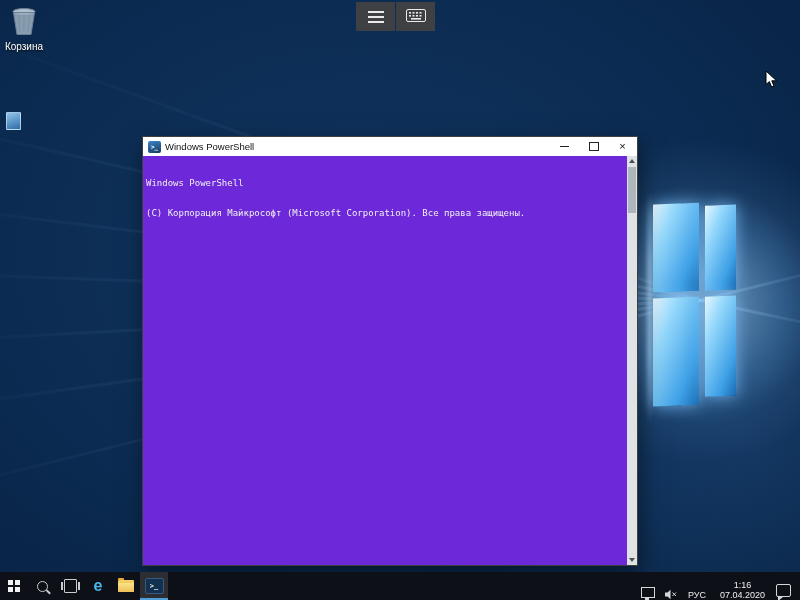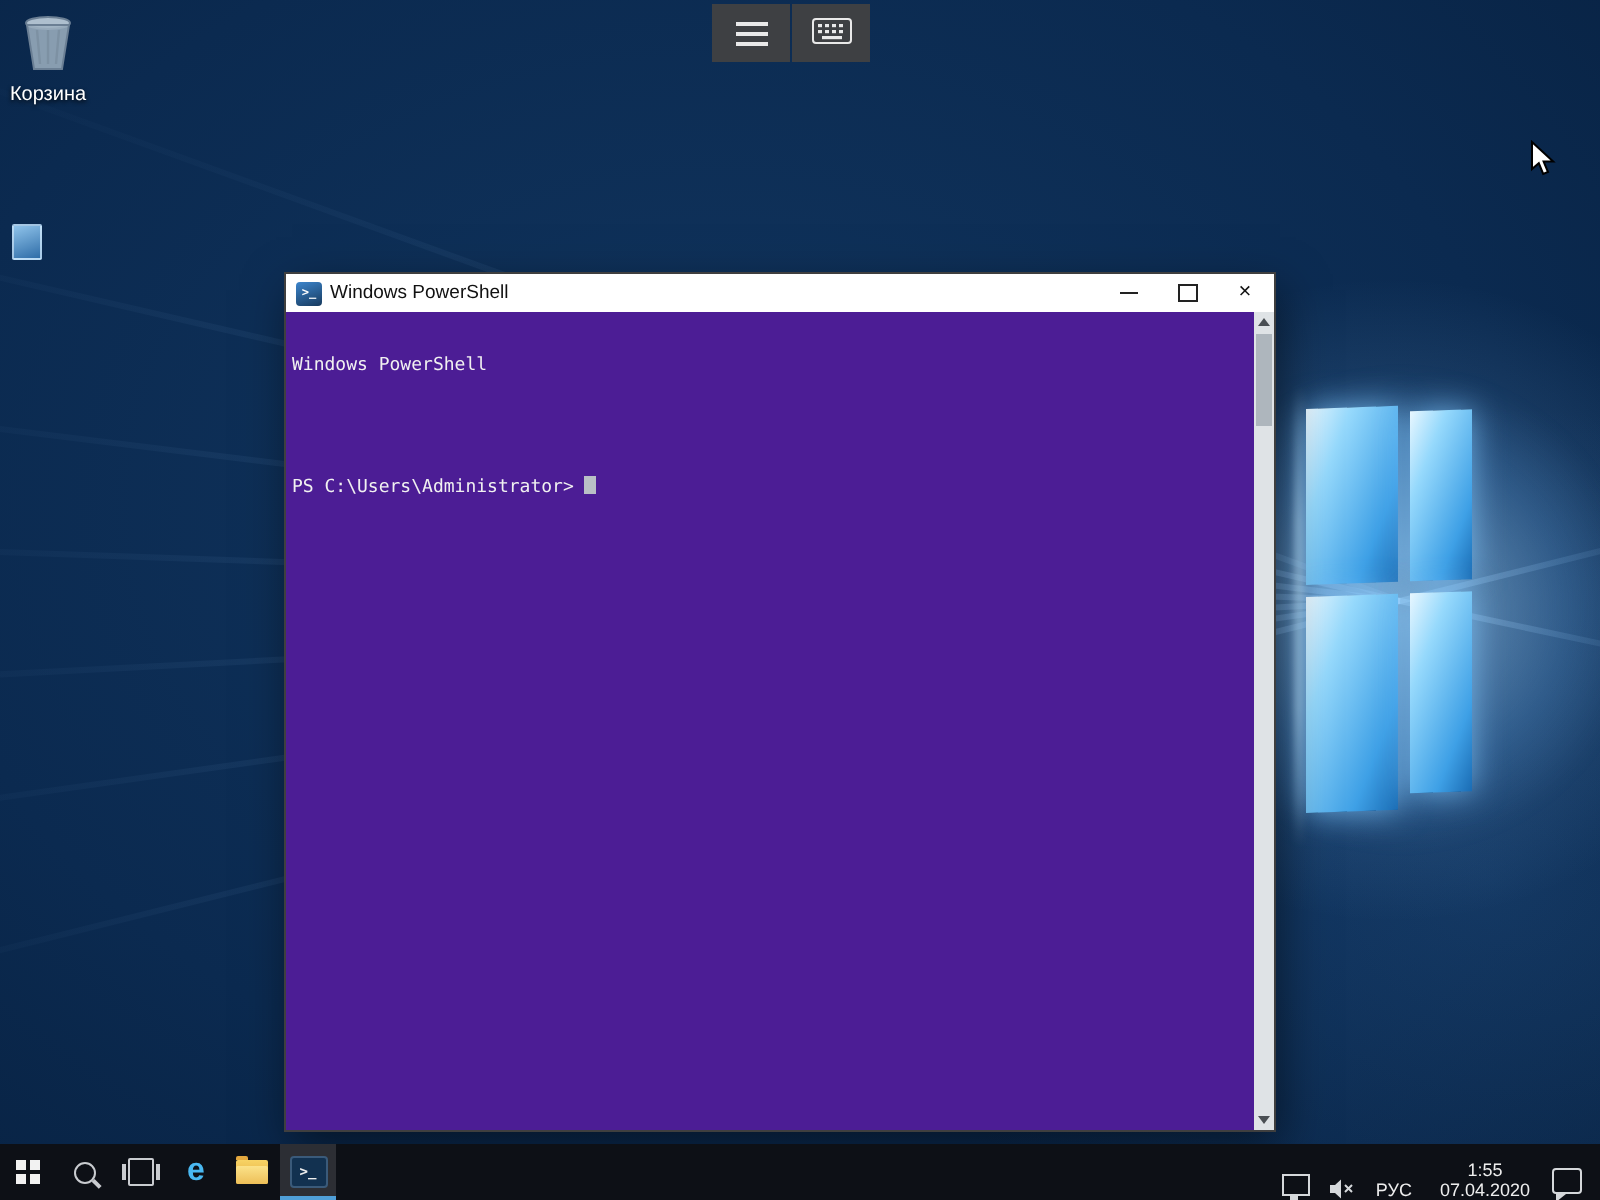--- a/index.html
+++ b/index.html
@@ -45,21 +45,21 @@
 
   
   .vm-toolbar { position:absolute; left:356px; top:2px; display:flex; z-index:6; }
   .vm-btn { width:39px; height:29px; background:#3e4043; border:0; padding:0;
             display:flex; align-items:center; justify-content:center; }
   .vm-btn + .vm-btn { margin-left:1px; }
   .hamburger { width:16px; display:flex; flex-direction:column; gap:3px; }
   .hamburger i { display:block; height:2px; background:#e9e9e9; }
 
   
-  .ps-window { position:absolute; left:143px; top:137px; width:494px; height:428px; background:#4c1d95;
+  .ps-window { position:absolute; left:143px; top:137px; width:494px; height:428px; background:#6d28d9;
                box-shadow:0 0 0 1px #3f3f3f, 3px 8px 22px rgba(0,0,0,.5); z-index:4; }
   .titlebar { position:relative; height:19px; background:#fff; display:flex; align-items:center; }
   .tb-icon { width:13px; height:12px; margin:0 4px 0 5px; border-radius:2px;
              background:linear-gradient(160deg,#3c85cc,#173a5e); color:#fff;
              font:bold 6px "DejaVu Sans Mono",monospace; display:flex; align-items:center; justify-content:center; }
   .tb-title { font-size:9.5px; color:#111; }
   .controls { position:absolute; right:0; top:0; height:19px; display:flex; }
   .ctl { width:29px; height:19px; background:transparent; border:0; padding:0;
          display:flex; align-items:center; justify-content:center; }
   .minbar { width:9px; height:1px; background:#222; }
@@ -191,22 +191,22 @@
         <button class="ctl">
             <span class="maxbox"></span>
           </button>
         <button class="ctl">
             <span class="close-x">×</span>
           </button>
       </span>
     </div>
     <div class="console">
       <div class="cline">Windows PowerShell</div>
+      <div class="cline">(C) Корпорация Майкрософт (Microsoft Corporation). Все права защищены.</div>
       <div class="cline"></div>
-      <div class="cline"><span>PS C:\Users\Administrator&gt;</span><span class="cursor"></span></div>
     </div>
     <div class="scrollbar">
       <button class="sb-btn">
           <i class="tri-up"></i>
         </button>
       <div class="sb-thumb"></div>
       <button class="sb-btn down">
           <i class="tri-down"></i>
         </button>
     </div>
@@ -240,21 +240,21 @@
     <div class="tray">
       <span class="tray-display"></span>
       <span class="tray-vol">
         <svg width="13" height="11" viewBox="0 0 13 11">
           <path d="M1 3.5 H3.5 L6.5 0.8 V10.2 L3.5 7.5 H1 Z" fill="#d5d8db"></path>
           <path d="M8.5 3.5 L12 7 M12 3.5 L8.5 7" stroke="#d5d8db" stroke-width="1"></path>
         </svg>
       </span>
       <span class="lang">РУС</span>
       <span class="clock">
-        <span>1:55</span>
+        <span>1:16</span>
         <span>07.04.2020</span>
       </span>
       <span class="action-center"></span>
     </div>
   </div>
 
   <span class="mouse-cursor">
     <svg width="13" height="19" viewBox="0 0 13 19">
       <polygon points="1,1 1,14.5 4.4,11.6 6.6,17 9,16 6.8,10.8 11.6,10.8" fill="#fff" stroke="#000" stroke-width="1"></polygon>
     </svg>

